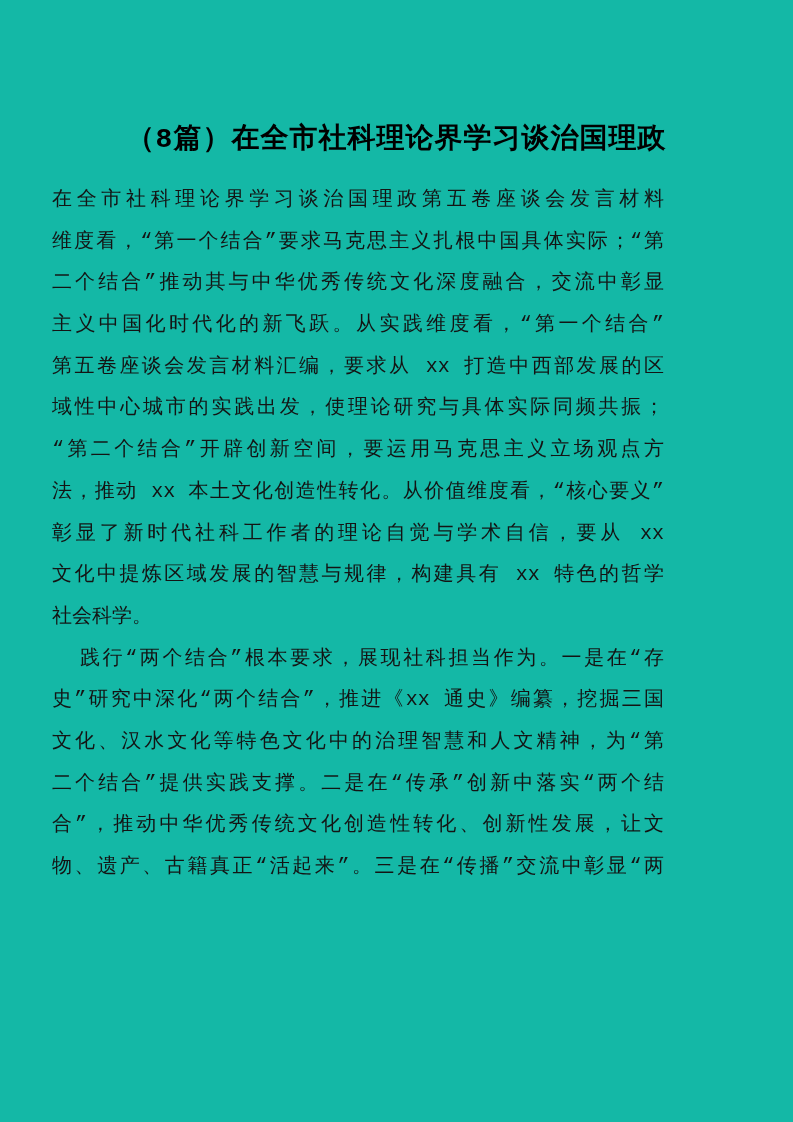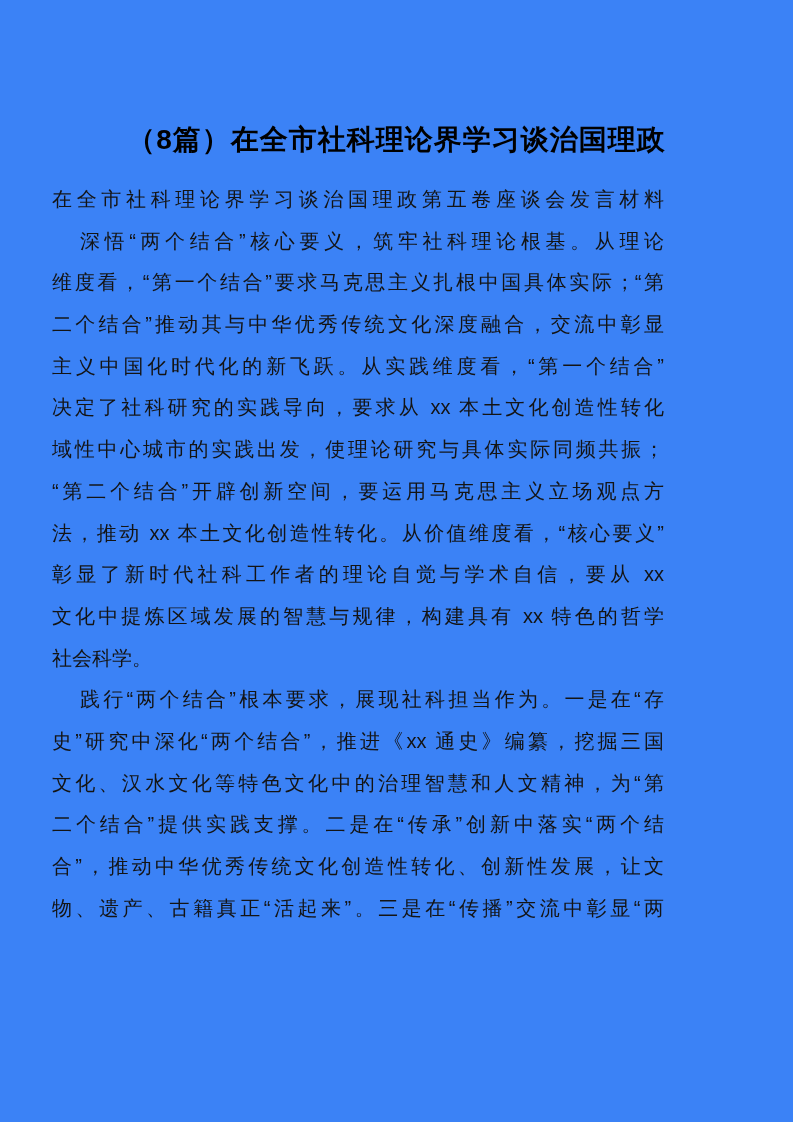--- a/index.html
+++ b/index.html
@@ -4,23 +4,23 @@
 <style>
   html, body {
     margin: 0;
     padding: 0;
     background: #ffffff;
   }
   .page {
     position: relative;
     width: 793px;
     height: 1122px;
-    background: #3b82f6;
+    background: #14b8a6;
     overflow: hidden;
-    font-family: Liberation Sans, sans-serif;
+    font-family: Liberation Mono, monospace;
   }
   .doc-title {
     margin: 110px 0 0 0;
     padding: 0;
     text-align: center;
     font-size: 28px;
     line-height: 59px;
     font-weight: bold;
     color: #000000;
     letter-spacing: 1px;
@@ -52,25 +52,24 @@
 </style>
 </head>
 <body>
 
 <div class="page">
   <h1 class="doc-title">
     <span class="title-line">（8篇）在全市社科理论界学习谈治国理政</span>
   </h1>
   <div class="doc-body" id="doc-body">
       <div class="text-line">在全市社科理论界学习谈治国理政第五卷座谈会发言材料</div>
-      <div class="text-line indent">深悟“两个结合”核心要义，筑牢社科理论根基。从理论</div>
       <div class="text-line">维度看，“第一个结合”要求马克思主义扎根中国具体实际；“第</div>
       <div class="text-line">二个结合”推动其与中华优秀传统文化深度融合，交流中彰显</div>
       <div class="text-line">主义中国化时代化的新飞跃。从实践维度看，“第一个结合”</div>
-      <div class="text-line">决定了社科研究的实践导向，要求从 xx 本土文化创造性转化</div>
+      <div class="text-line">第五卷座谈会发言材料汇编，要求从 xx 打造中西部发展的区</div>
       <div class="text-line">域性中心城市的实践出发，使理论研究与具体实际同频共振；</div>
       <div class="text-line">“第二个结合”开辟创新空间，要运用马克思主义立场观点方</div>
       <div class="text-line">法，推动 xx 本土文化创造性转化。从价值维度看，“核心要义”</div>
       <div class="text-line">彰显了新时代社科工作者的理论自觉与学术自信，要从 xx</div>
       <div class="text-line">文化中提炼区域发展的智慧与规律，构建具有 xx 特色的哲学</div>
       <div class="text-line no-justify">社会科学。</div>
       <div class="text-line indent">践行“两个结合”根本要求，展现社科担当作为。一是在“存</div>
       <div class="text-line">史”研究中深化“两个结合”，推进《xx 通史》编纂，挖掘三国</div>
       <div class="text-line">文化、汉水文化等特色文化中的治理智慧和人文精神，为“第</div>
       <div class="text-line">二个结合”提供实践支撑。二是在“传承”创新中落实“两个结</div>

